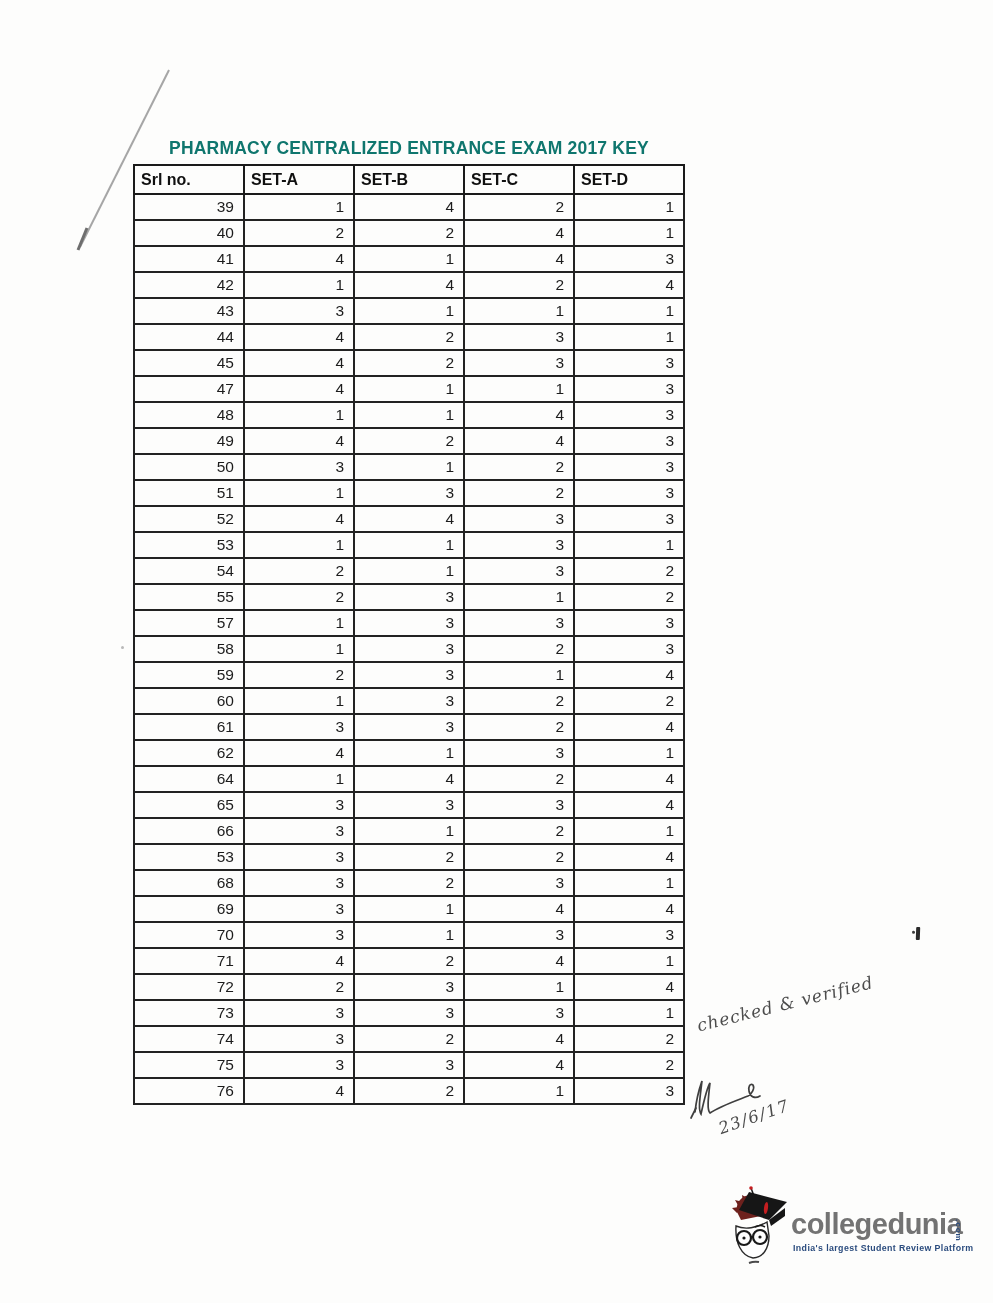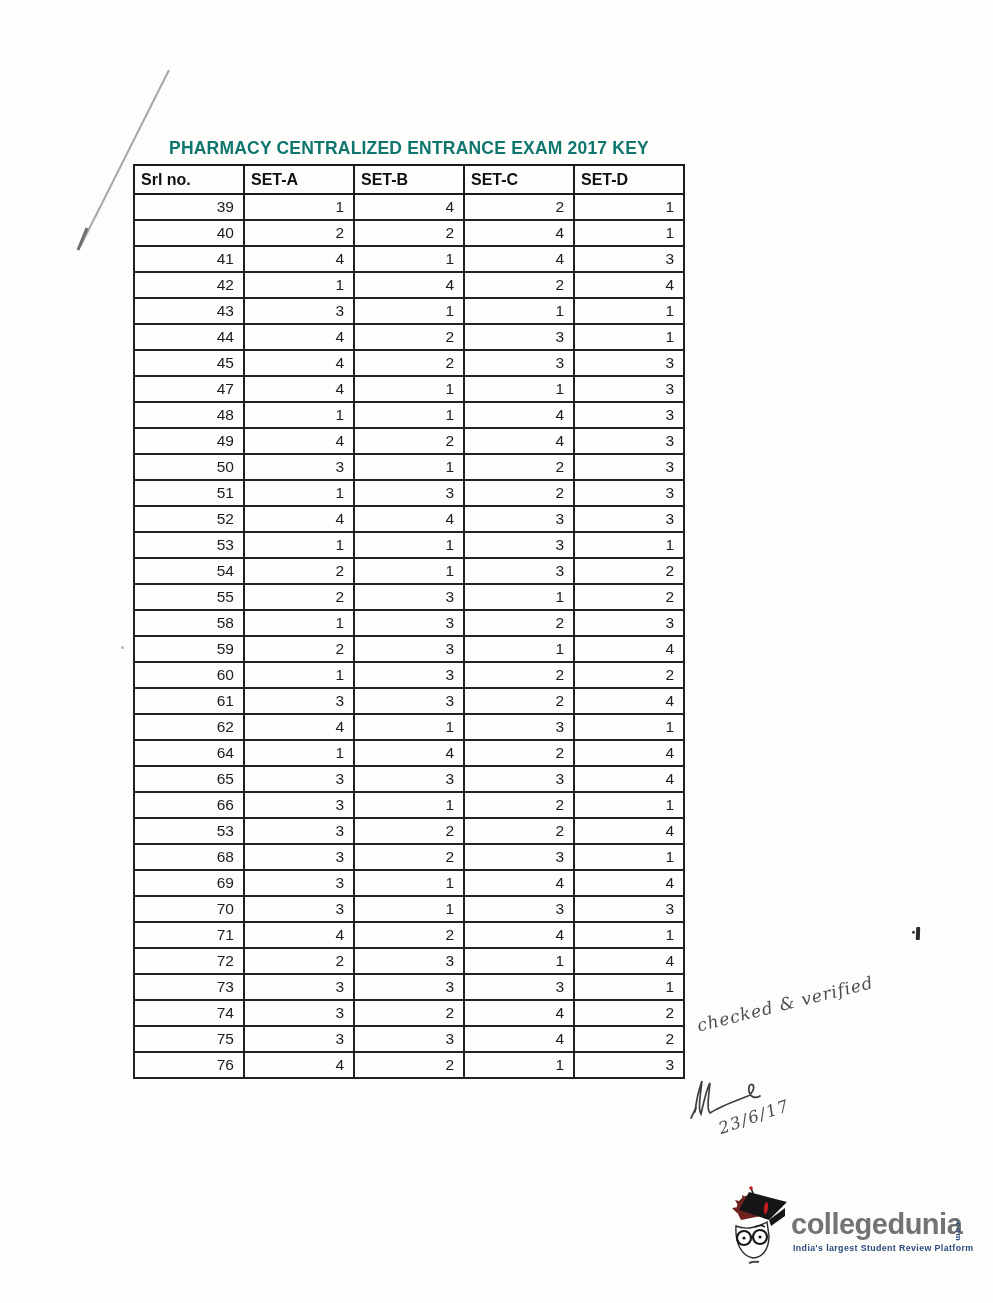--- a/index.html
+++ b/index.html
@@ -214,20 +214,27 @@
           <td>2</td>
         </tr>
         <tr>
           <td>55</td>
           <td>2</td>
           <td>3</td>
           <td>1</td>
           <td>2</td>
         </tr>
         <tr>
+          <td>57</td>
+          <td>1</td>
+          <td>3</td>
+          <td>3</td>
+          <td>3</td>
+        </tr>
+        <tr>
           <td>58</td>
           <td>1</td>
           <td>3</td>
           <td>2</td>
           <td>3</td>
         </tr>
         <tr>
           <td>59</td>
           <td>2</td>
           <td>3</td>

